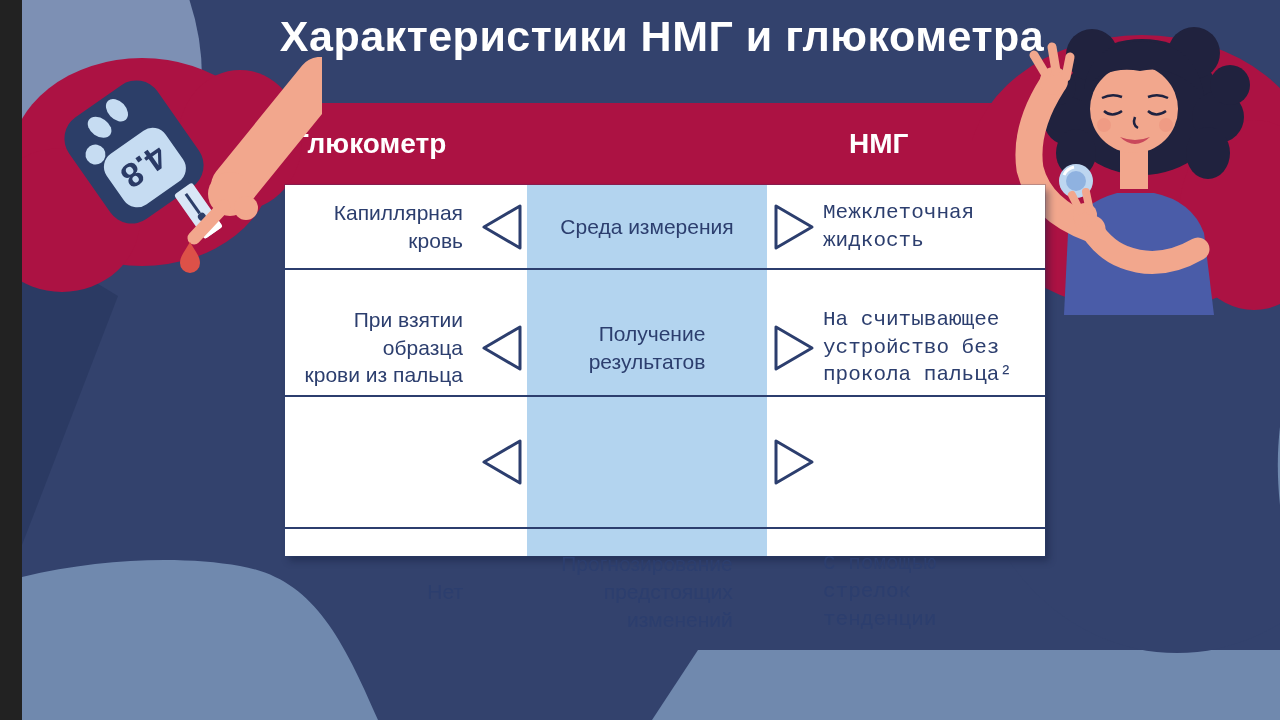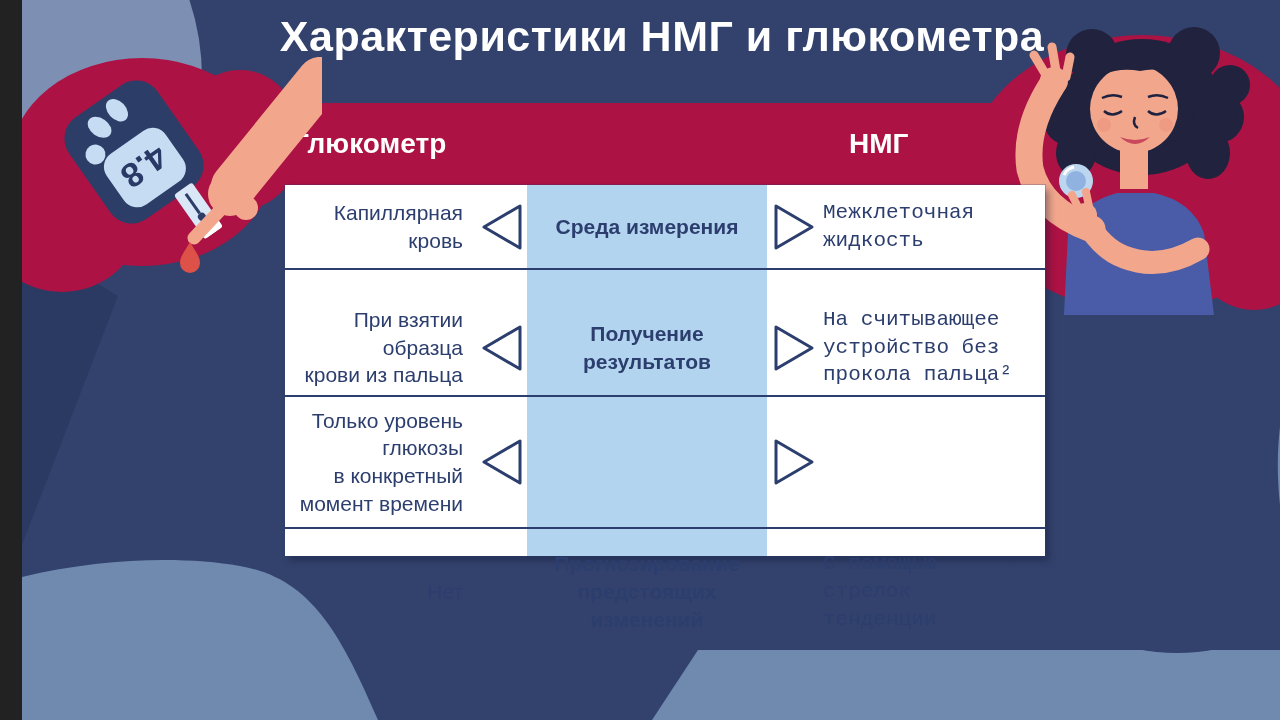--- a/index.html
+++ b/index.html
@@ -45,21 +45,21 @@
     position:absolute;left:0;width:100%;z-index:2;
     display:grid;grid-template-columns:242px 240px 278px;
   }
   .r1{top:0;height:83px}.r2{top:100px;height:125px}
   .r3{top:212px;height:130px}.r4{top:344px;height:126px}
   .cell{
     display:flex;align-items:center;color:var(--text-navy,#2C3E6E);
     font-size:21px;line-height:1.32;white-space:pre-line;
   }
   .cell.l{justify-content:flex-end;text-align:right;padding-right:64px;}
-  .cell.m{justify-content:center;text-align:center;font-weight:bold;}
+  .cell.m{justify-content:center;text-align:right;font-weight:normal;}
   .cell.r{justify-content:flex-start;text-align:left;padding-left:56px;font-family:Liberation Mono, monospace;}
   .arrow{position:absolute;top:50%;transform:translateY(-50%);}
   .al{left:194px;}
   .ar{left:488px;}
 </style>
 </head>
 <body>
 
 <div class="slide">
 
@@ -196,24 +196,20 @@
 прокола пальца²</div>
       <svg class="arrow al" width="44" height="50" viewBox="0 0 44 50">
         <polygon points="41,4 41,46 5,25" fill="#FFFFFF" stroke="#2C3E6E" stroke-width="3" stroke-linejoin="round"></polygon>
       </svg>
       <svg class="arrow ar" width="44" height="50" viewBox="0 0 44 50">
         <polygon points="3,4 3,46 39,25" fill="#FFFFFF" stroke="#2C3E6E" stroke-width="3" stroke-linejoin="round"></polygon>
       </svg>
     </div>
 
     <div class="row r3">
-      <div class="cell l">Только уровень
-глюкозы
-в конкретный
-момент времени</div>
       <svg class="arrow al" width="44" height="50" viewBox="0 0 44 50">
         <polygon points="41,4 41,46 5,25" fill="#FFFFFF" stroke="#2C3E6E" stroke-width="3" stroke-linejoin="round"></polygon>
       </svg>
       <svg class="arrow ar" width="44" height="50" viewBox="0 0 44 50">
         <polygon points="3,4 3,46 39,25" fill="#FFFFFF" stroke="#2C3E6E" stroke-width="3" stroke-linejoin="round"></polygon>
       </svg>
     </div>
 
     <div class="row r4">
       <div class="cell l">Нет</div>

